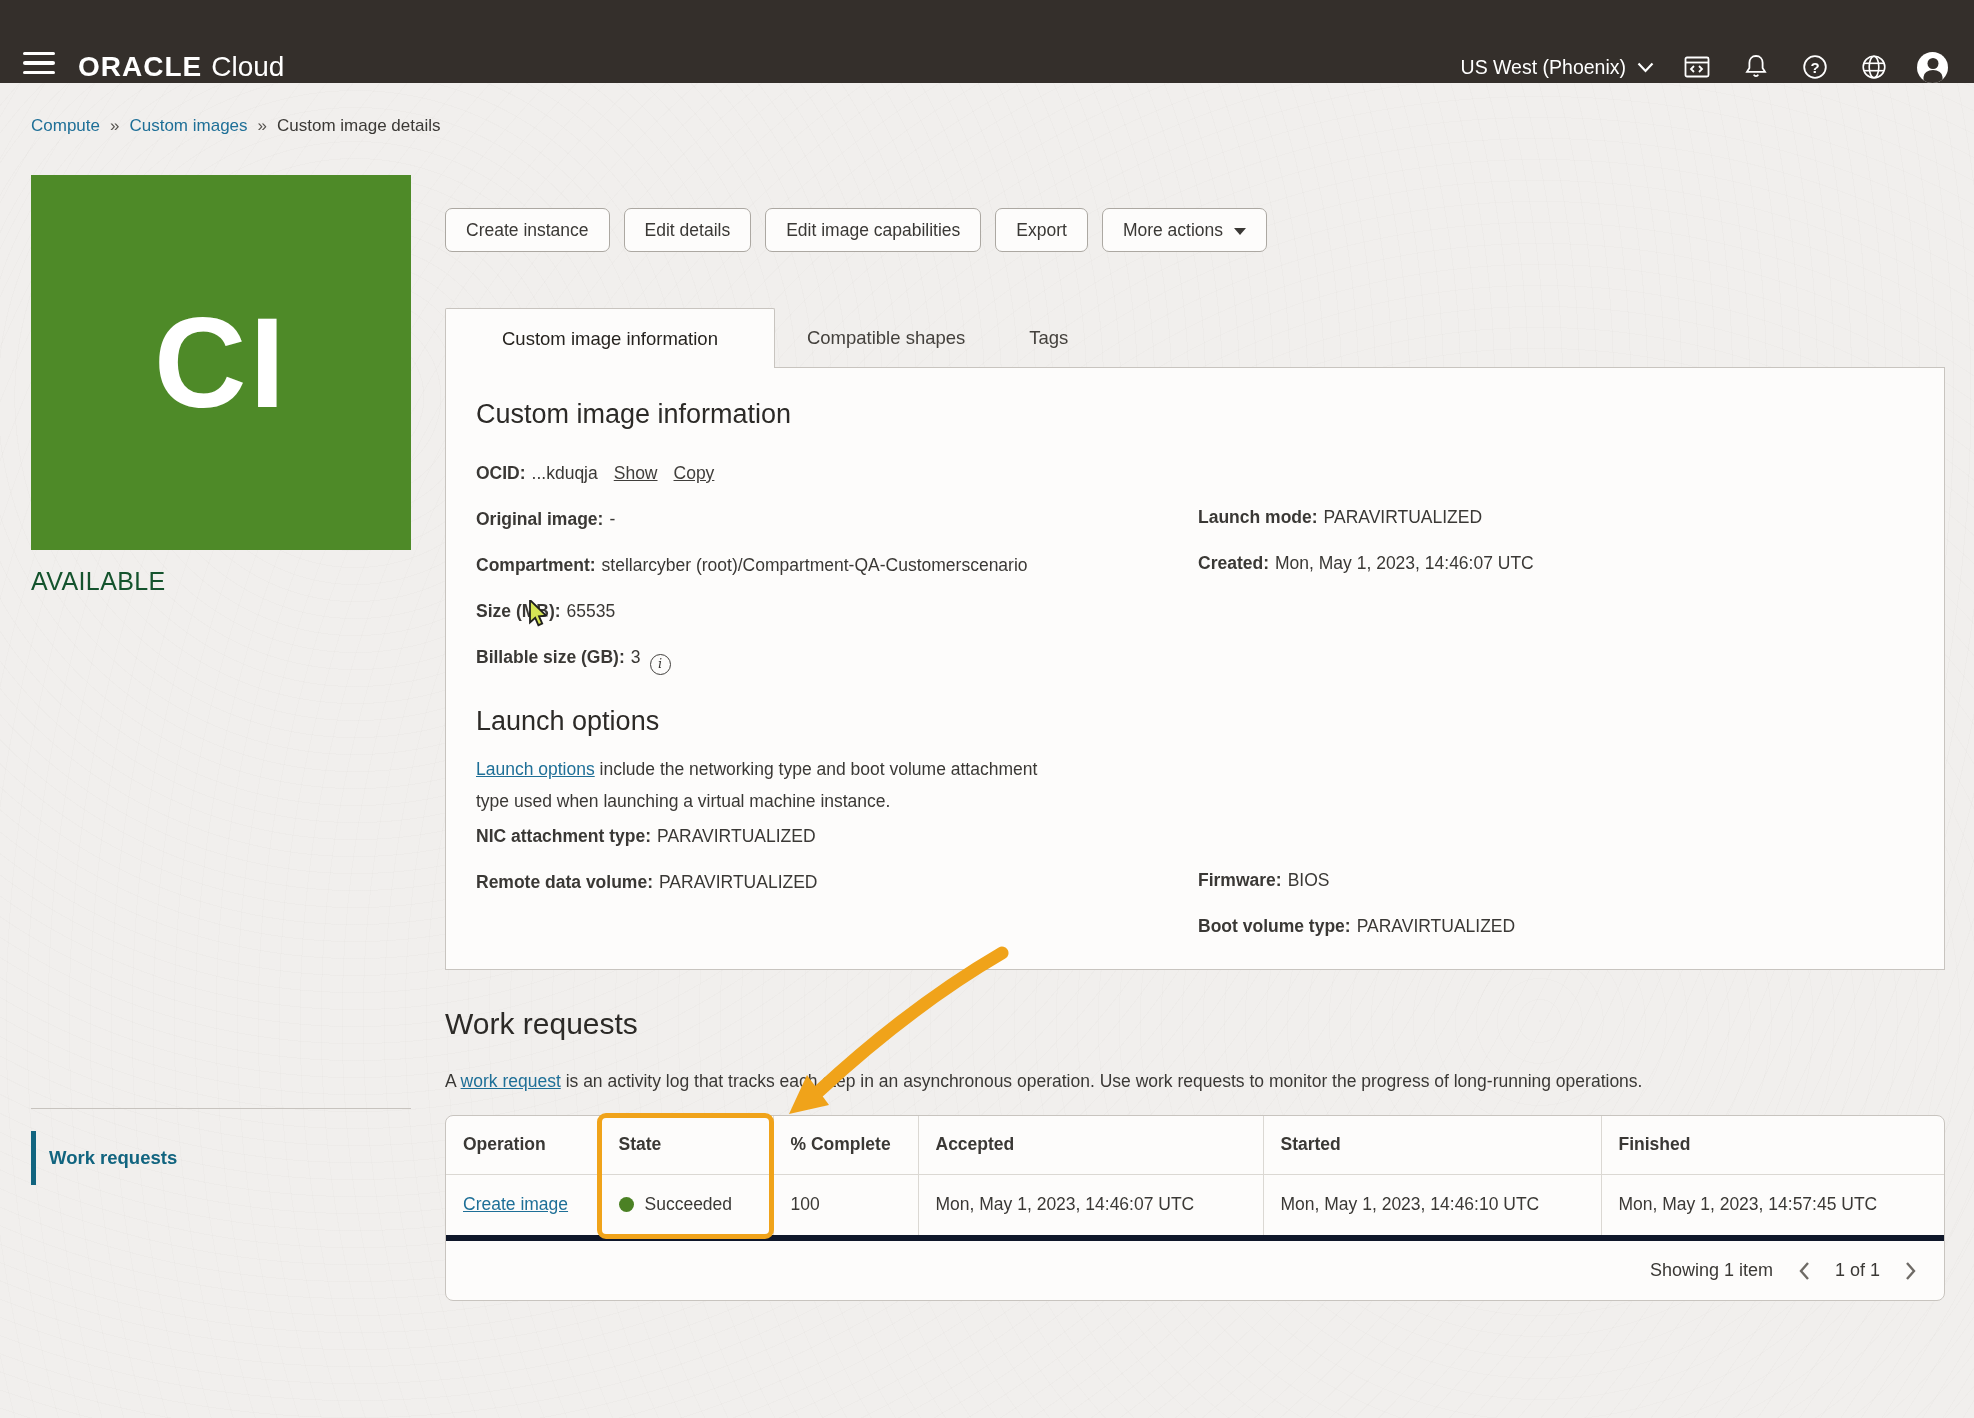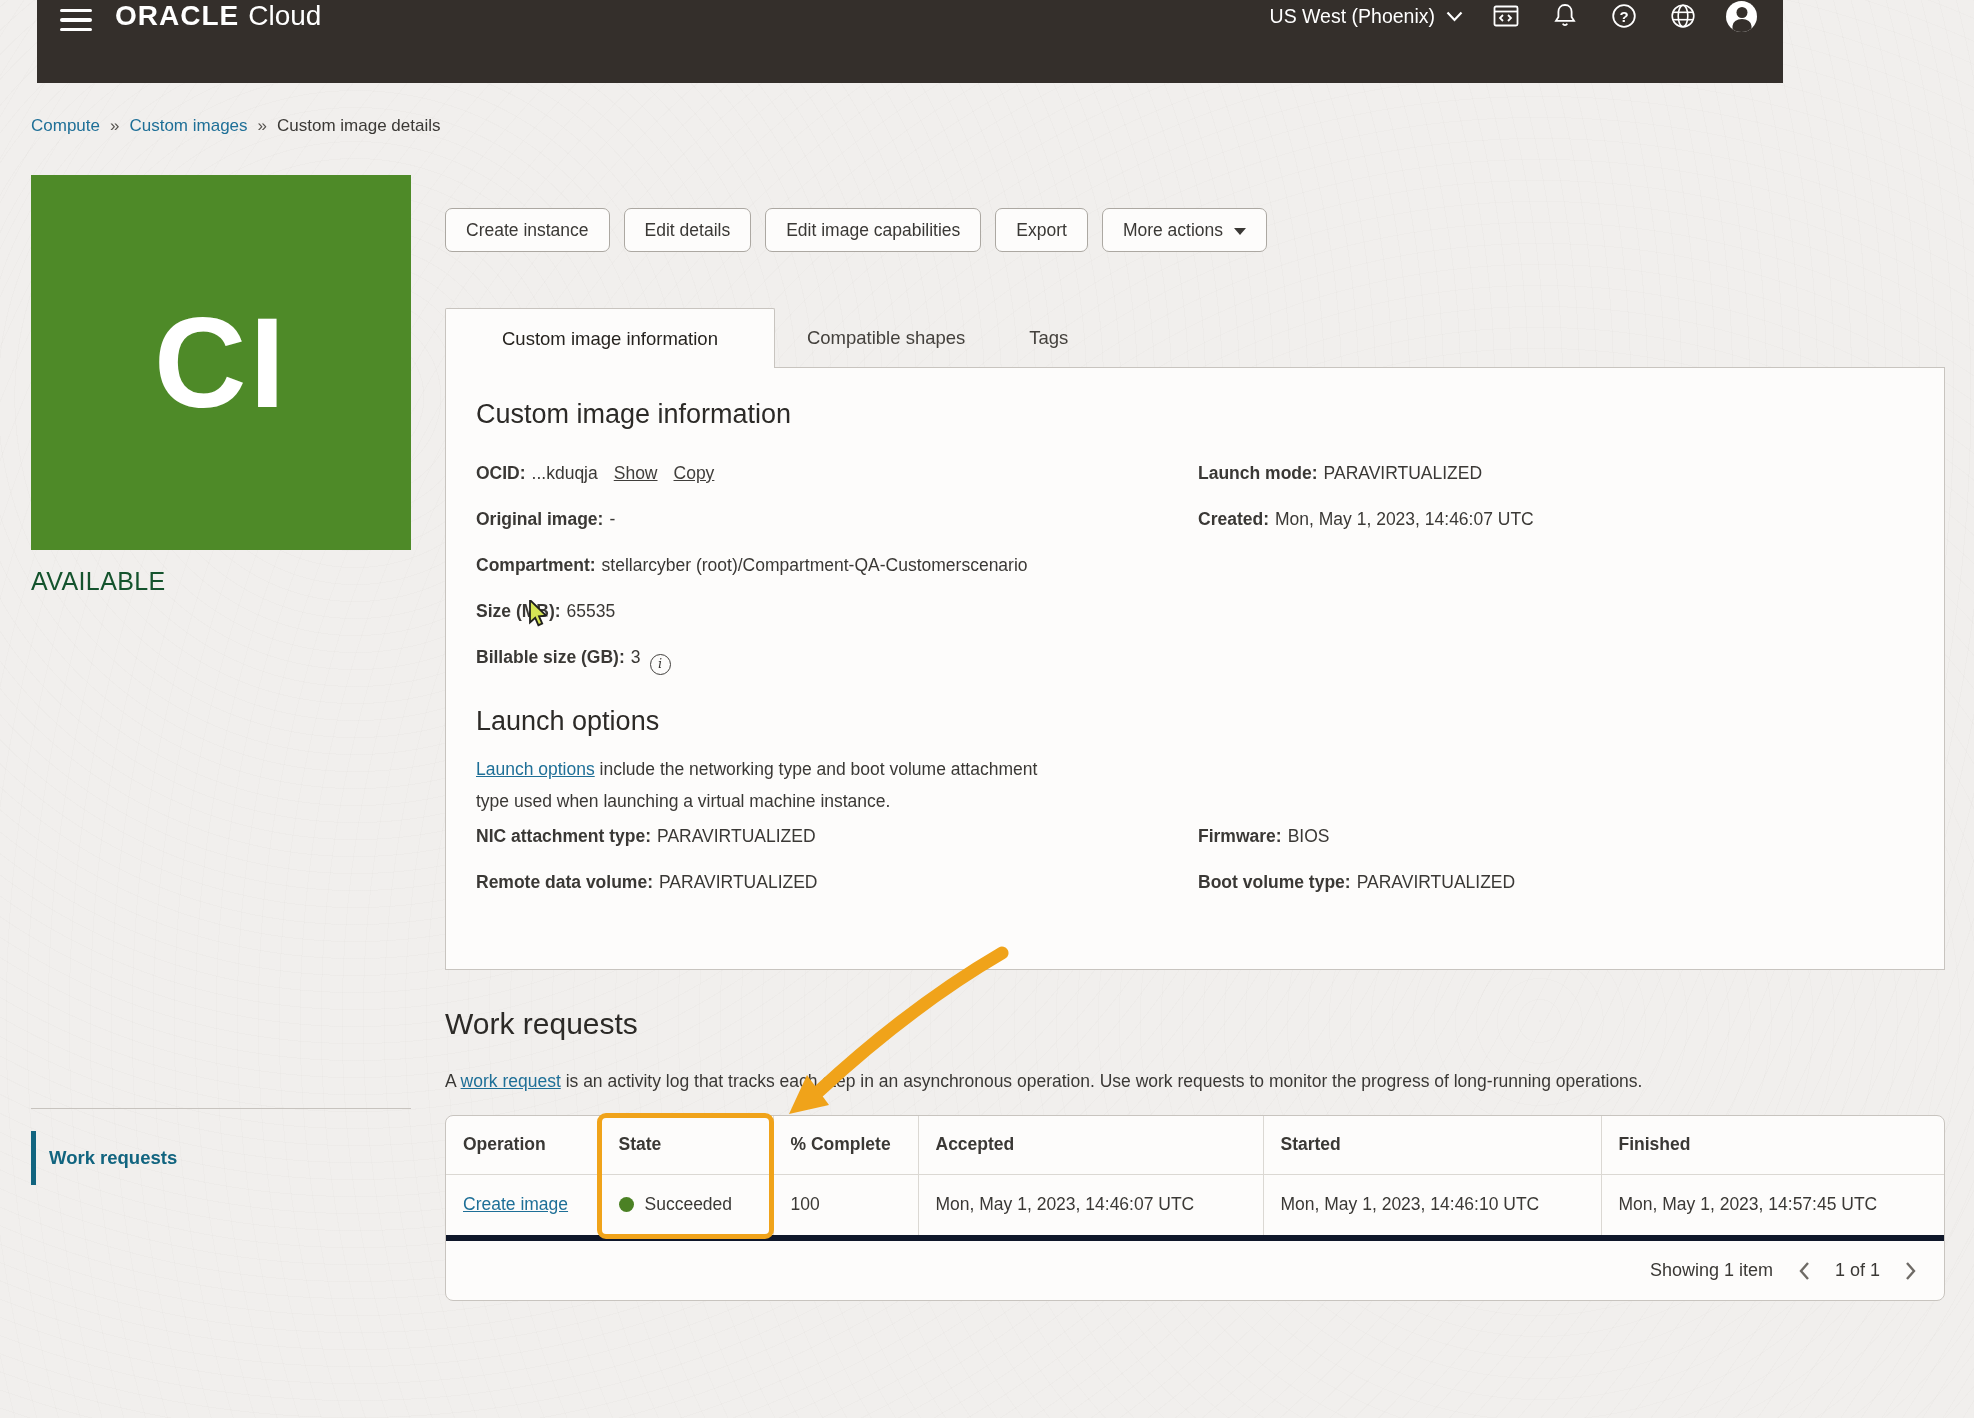--- a/index.html
+++ b/index.html
@@ -15,22 +15,22 @@
   body{
     width:1974px;height:1418px;position:relative;overflow:hidden;
     font-family:"Liberation Sans", sans-serif;color:#3A3835;
     background-color:#F1EFED;
     background-image:
       repeating-radial-gradient(circle at 18% 28%, rgba(120,110,100,0.028) 0 1px, transparent 1px 17px),
       repeating-radial-gradient(circle at 78% 72%, rgba(120,110,100,0.022) 0 1px, transparent 1px 21px);
   }
 
   
-  .topbar{position:absolute;left:0;top:0;width:1746px;height:83px;background:var(--topbar-bg);
-    display:flex;align-items:flex-start;padding:0 26px 0 18px;margin-left:37px;}
+  .topbar{position:absolute;left:0;top:0;width:1974px;height:83px;background:var(--topbar-bg);
+    display:flex;align-items:flex-end;padding:0 26px 0 18px;}
   .hamburger{width:42px;height:40px;display:flex;flex-direction:column;justify-content:center;gap:6px;cursor:pointer;padding:0 5px;}
   .hamburger span{display:block;height:3.5px;background:#fff;border-radius:2px;}
   .logo{display:flex;align-items:baseline;margin-left:18px;color:#fff;white-space:nowrap;}
   .logo .lp{font-size:28px;font-weight:800;letter-spacing:1px;}
   .logo .ls{font-size:28px;font-weight:400;margin-left:9px;}
   .search-wrap{margin-left:32px;width:995px;}
   .search-wrap input{width:100%;height:50px;background:#55504A;border:1px solid #6B665F;border-radius:6px;
     color:#EFEDEA;font-size:18px;padding:0 19px;outline:none;font-family:"Liberation Sans",sans-serif;}
   .search-wrap input::placeholder{color:#E9E6E2;opacity:1;}
   .topbar-right{margin-left:auto;display:flex;align-items:center;gap:27px;}
@@ -73,21 +73,21 @@
   .tabs{display:flex;align-items:stretch;margin-top:56px;height:60px;border-bottom:1px solid #C8C4BF;}
   .tab{display:flex;align-items:center;justify-content:center;font-size:18.5px;color:#44413D;cursor:pointer;padding:0 32px;}
   .tab.active{background:#FDFCFB;border:1px solid #C8C4BF;border-bottom:none;border-radius:2px 2px 0 0;
     color:#26231F;padding:0 56px;margin-bottom:-1px;position:relative;z-index:2;}
 
   
   .panel{background:#FDFCFB;border:1px solid #C8C4BF;border-top:none;height:602px;padding:28px 30px 0;overflow:hidden;}
   .section-title{margin:2px 0 32px;font-size:27px;font-weight:400;color:#2C2A27;line-height:32px;}
   .fields-row{display:flex;}
   .col-left{flex:0 0 722px;}
-  .col-right{flex:1;}
+  .col-right{flex:1;margin-top:44px;}
   .field{margin-bottom:24px;font-size:17.5px;line-height:22px;}
   .fl{font-weight:700;margin-right:6px;}
   .dark-link{color:#403E3B;text-decoration:underline;margin-left:16px;cursor:pointer;}
   .info-i{display:inline-flex;align-items:center;justify-content:center;width:21px;height:21px;border:1.5px solid #403E3B;
     border-radius:50%;font-family:"DejaVu Serif",serif;font-style:italic;font-size:13px;margin-left:9px;vertical-align:-5px;cursor:pointer;}
   .launch-title{margin:30px 0 16px;}
   .launch-desc{max-width:568px;margin:0 0 8px;font-size:17.5px;line-height:32px;color:#3A3835;}
   .teal-link{color:var(--link-color);text-decoration:underline;cursor:pointer;}
 
   

